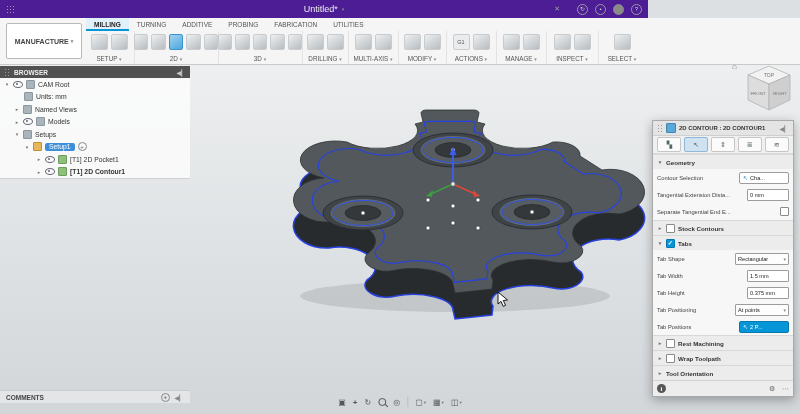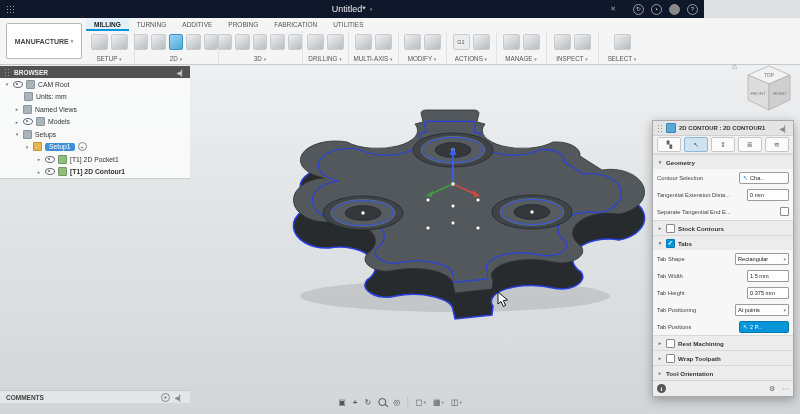--- a/index.html
+++ b/index.html
@@ -1,20 +1,20 @@
 <!DOCTYPE html>
 <html><head>
 <meta charset="utf-8">
 <style>
   html,body{margin:0;padding:0;background:#888;}
   .root{position:relative;width:800px;height:414px;overflow:hidden;
         font-family:"Liberation Sans",sans-serif;background:#dde0e3;}
 
   
-  .tbar{position:absolute;left:0;top:0;width:704px;height:18px;background:#0f172a;
+  .tbar{position:absolute;left:0;top:0;width:648px;height:18px;background:#4c1d95;
         display:flex;align-items:center;color:#d8d8d8;}
   .dotgrid{width:8px;height:8px;margin-left:6px;
         background-image:radial-gradient(#9a9a9a 0.8px,transparent 0.9px);
         background-size:3px 3px;}
   .tb-title{position:absolute;left:50%;transform:translateX(-50%);font-size:9px;color:#ececec;
         display:flex;align-items:center;gap:4px;}
   .tb-right{position:absolute;right:6px;top:0;height:18px;display:flex;align-items:center;gap:7px;}
   .tbx{font-size:7px;color:#9d9d9d;margin-right:10px;}
   .tbi{width:9px;height:9px;border:1px solid #9a9a9a;border-radius:50%;display:flex;
         align-items:center;justify-content:center;font-size:6px;color:#cfcfcf;line-height:1;}

